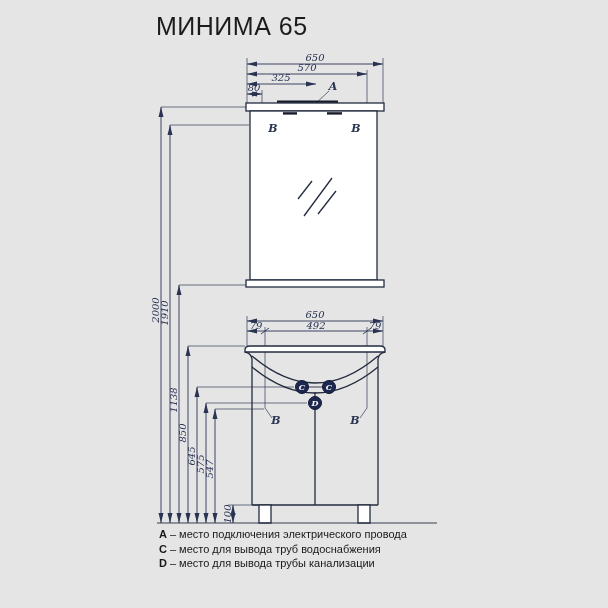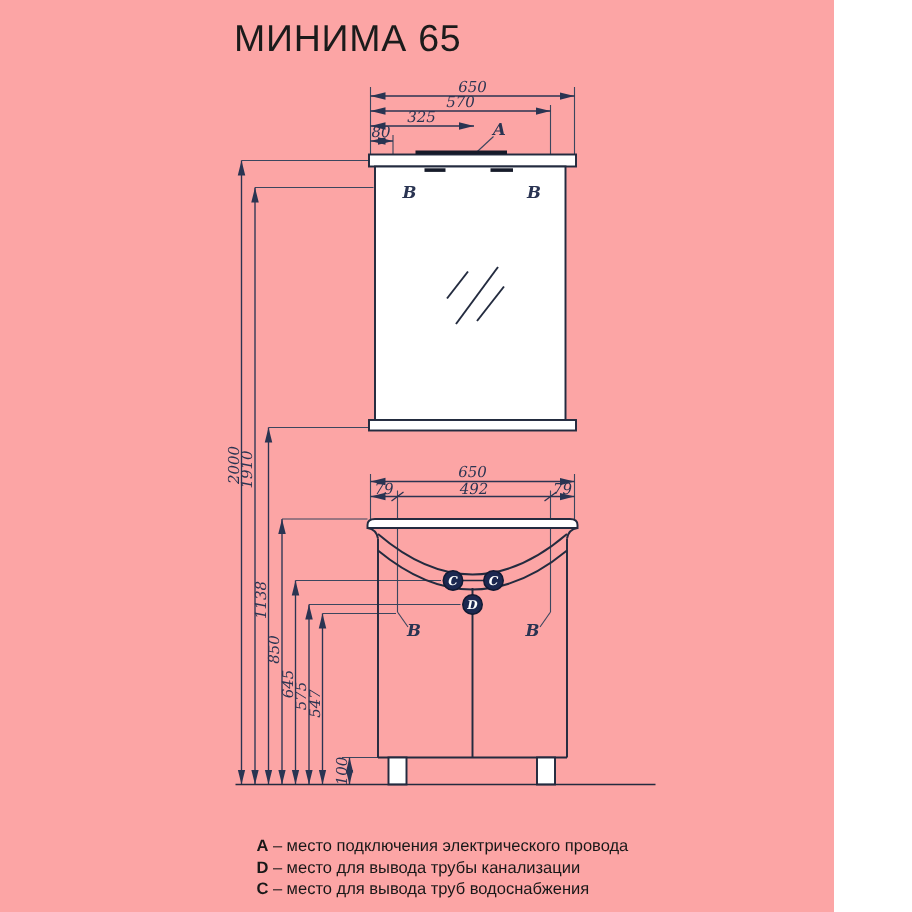--- a/index.html
+++ b/index.html
@@ -1,19 +1,19 @@
 <!DOCTYPE html>
 <html><head>
 <meta charset="utf-8">
 <style>
   html,body{margin:0;padding:0;background:#ffffff;width:608px;height:608px;overflow:hidden;}
   .abs{position:absolute;}
-  #stage{position:relative;width:556px;height:608px;background:#fca5a5;font-family:"Liberation Sans",sans-serif;}
+  #stage{position:relative;width:608px;height:608px;background:#e5e5e5;font-family:"Liberation Sans",sans-serif;}
   #title{left:156px;top:12px;font-size:25px;letter-spacing:.5px;color:#1b1b1b;font-weight:500;}
-  #legend{left:159px;top:557px;font-size:11px;color:#181818;line-height:14.6px;white-space:nowrap;margin-left:12px;}
+  #legend{left:159px;top:527px;font-size:11px;color:#181818;line-height:14.6px;white-space:nowrap;}
   #legend .lk{font-weight:bold;}
   #legend .lsep{padding:0 3px;}
   svg{position:absolute;left:0;top:0;}
   svg text{font-family:"DejaVu Serif",serif;font-style:italic;fill:#2a3452;}
   .dt{font-size:10px;text-anchor:middle;}
   .bt{font-size:11px;text-anchor:middle;font-weight:600;}
   .ct{font-size:8px;fill:#ffffff;text-anchor:middle;font-weight:bold;font-style:italic;}
   .dim line{stroke:#2a3452;stroke-width:0.9;}
   .ext line, .ext path{stroke:#3b465e;stroke-width:0.75;fill:none;}
   .furn line,.furn rect,.furn path{stroke:#232b3f;stroke-width:1.3;fill:#ffffff;}
@@ -145,20 +145,20 @@
       <text class="bt" x="276" y="424">B</text>
       <text class="bt" x="355" y="424">B</text>
     </g>
   </svg>
 
   <div id="legend" class="abs">
     <div class="lrow">
       <span class="lk">A</span><span class="lsep">–</span><span class="lt">место подключения электрического провода</span>
     </div>
     <div class="lrow">
-      <span class="lk">D</span><span class="lsep">–</span><span class="lt">место для вывода трубы канализации</span>
+      <span class="lk">C</span><span class="lsep">–</span><span class="lt">место для вывода труб водоснабжения</span>
     </div>
     <div class="lrow">
-      <span class="lk">C</span><span class="lsep">–</span><span class="lt">место для вывода труб водоснабжения</span>
+      <span class="lk">D</span><span class="lsep">–</span><span class="lt">место для вывода трубы канализации</span>
     </div>
   </div>
 
 </div>
 
 </body></html>

